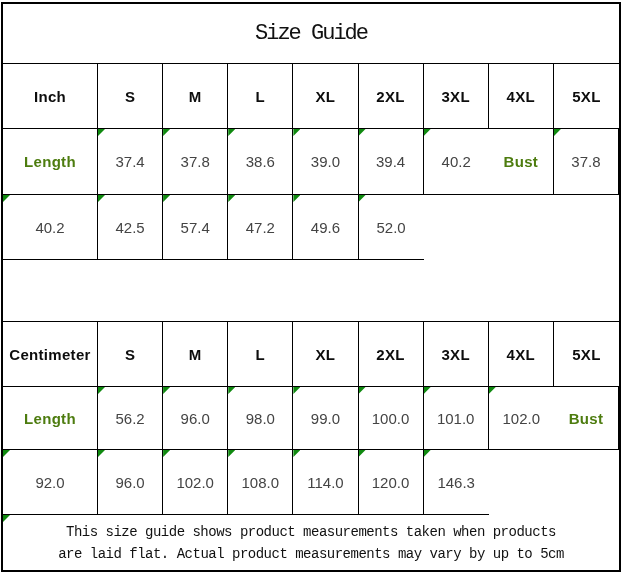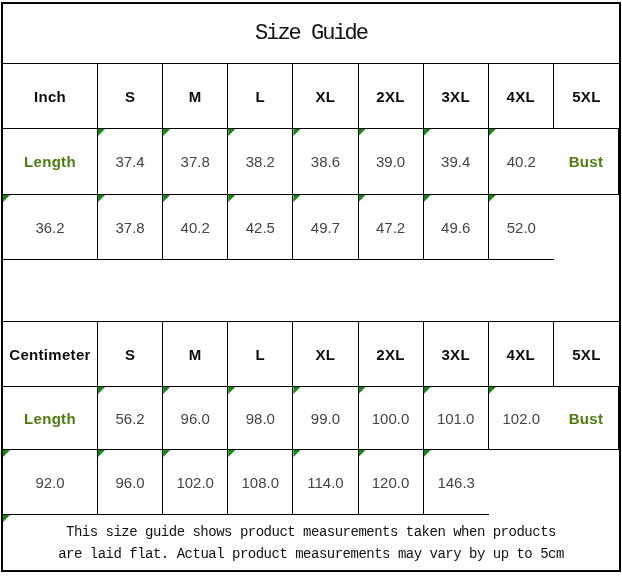--- a/index.html
+++ b/index.html
@@ -121,60 +121,52 @@
     <div class="cell value-cell">
       <span class="flag"></span>
       <span>37.4</span>
     </div>
     <div class="cell value-cell">
       <span class="flag"></span>
       <span>37.8</span>
     </div>
     <div class="cell value-cell">
       <span class="flag"></span>
-      <span>38.2</span>
-    </div>
-    <div class="cell value-cell">
-      <span class="flag"></span>
       <span>38.6</span>
     </div>
     <div class="cell value-cell">
       <span class="flag"></span>
       <span>39.0</span>
     </div>
     <div class="cell value-cell">
       <span class="flag"></span>
       <span>39.4</span>
     </div>
     <div class="cell value-cell last-col">
       <span class="flag"></span>
       <span>40.2</span>
     </div>
     <div class="cell label-cell">
       <span>Bust</span>
     </div>
     <div class="cell value-cell">
       <span class="flag"></span>
-      <span>36.2</span>
-    </div>
-    <div class="cell value-cell">
-      <span class="flag"></span>
       <span>37.8</span>
     </div>
     <div class="cell value-cell">
       <span class="flag"></span>
       <span>40.2</span>
     </div>
     <div class="cell value-cell">
       <span class="flag"></span>
       <span>42.5</span>
     </div>
     <div class="cell value-cell">
       <span class="flag"></span>
-      <span>49.7</span>
+      <span>57.4</span>
     </div>
     <div class="cell value-cell">
       <span class="flag"></span>
       <span>47.2</span>
     </div>
     <div class="cell value-cell">
       <span class="flag"></span>
       <span>49.6</span>
     </div>
     <div class="cell value-cell last-col">

